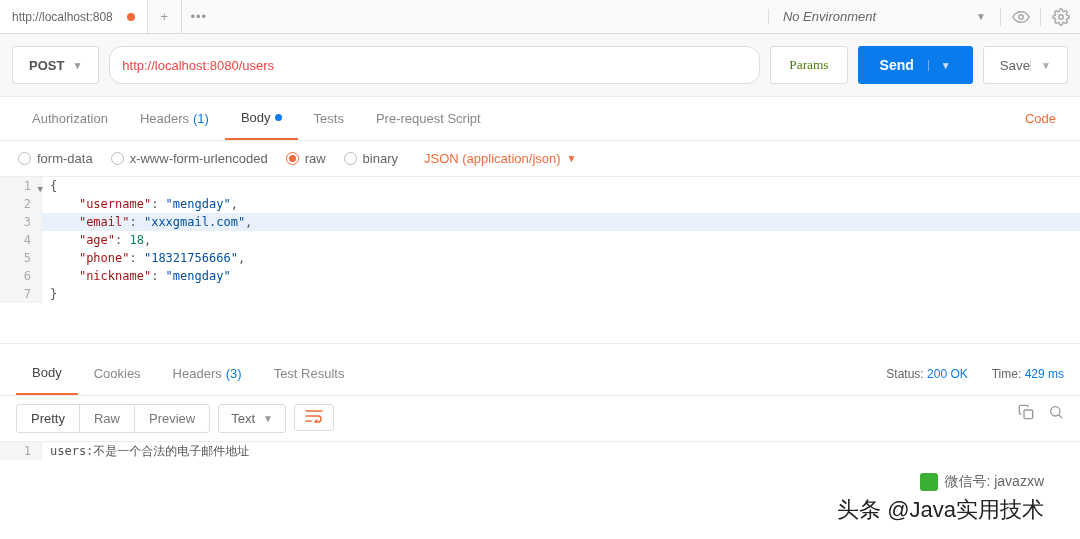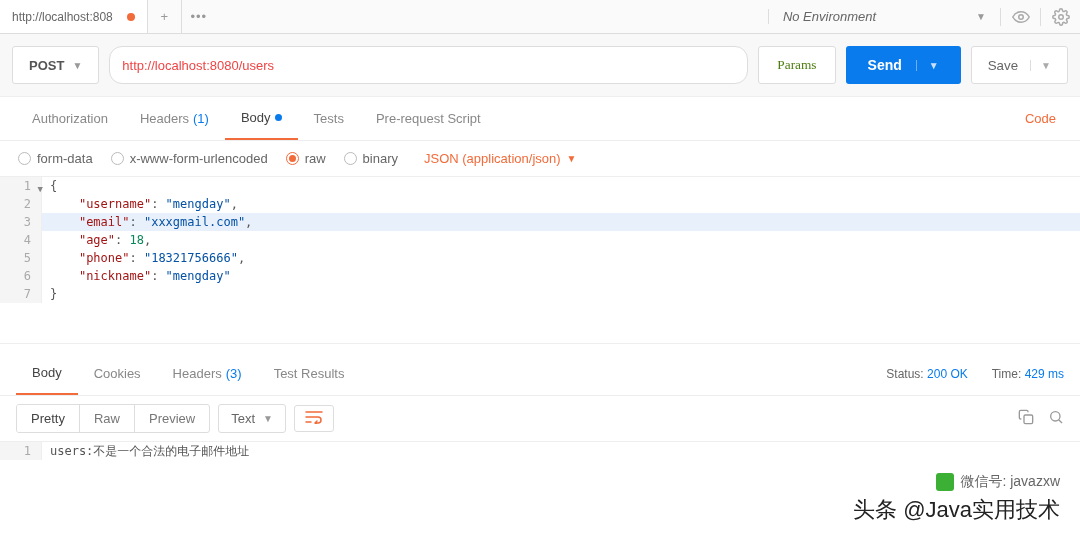--- a/index.html
+++ b/index.html
@@ -12,21 +12,21 @@
 .tab-more { width: 34px; display: flex; align-items: center; justify-content: center; color: #999; letter-spacing: 1px; cursor: pointer; }
 .top-right { margin-left: auto; display: flex; align-items: center; font-style: italic; }
 .env-select { display: flex; align-items: center; padding: 0 14px; border-left: 1px solid #ddd; gap: 100px; color: #666; cursor: pointer; min-width: 220px; justify-content: space-between; }
 .icon-btn { width: 40px; display: flex; align-items: center; justify-content: center; border-left: 1px solid #ddd; color: #999; cursor: pointer; }
 .request-row { display: flex; padding: 12px; gap: 10px; background: #f8f8f8; border-bottom: 1px solid #eee; }
 .method-select { background: #fff; border: 1px solid #ddd; border-radius: 3px; padding: 10px 16px; font-weight: 600; color: #555; display: flex; align-items: center; gap: 8px; cursor: pointer; }
 .url-input { flex: 1; background: #fff; border: 1px solid #ddd; border-radius: 13px; padding: 10px 12px; font-size: 13px; color: #ef4444; }
 .params-btn { background: #fff; border: 1px solid #ddd; border-radius: 3px; padding: 10px 18px; color: #4d7c0f; cursor: pointer; font-family: Liberation Serif, serif; }
 .send-btn { background: #097bed; color: #fff; border: none; border-radius: 3px; padding: 10px 22px; font-weight: 600; font-size: 14px; display: flex; align-items: center; gap: 14px; cursor: pointer; }
 .send-btn .chev { border-left: 1px solid rgba(255,255,255,0.4); padding-left: 12px; }
-.save-btn { background: #fff; border: 1px solid #ddd; border-radius: 3px; padding: 10px 16px; color: #666; display: flex; align-items: center; gap: 12px; cursor: pointer; }
+.save-btn { background: #fff; border: 1px solid #ddd; border-radius: 3px; padding: 10px 16px; color: #666; display: flex; align-items: center; cursor: pointer; }
 .save-btn .chev { border-left: 1px solid #ddd; padding-left: 10px; color: #aaa; }
 .req-tabs { display: flex; align-items: center; padding: 0 16px; border-bottom: 1px solid #eee; height: 44px; }
 .req-tab { padding: 0 16px; height: 100%; display: flex; align-items: center; color: #888; cursor: pointer; gap: 4px; }
 .req-tab.active { color: #444; border-bottom: 2px solid #f26b3a; }
 .req-tab .count { color: #097bed; }
 .req-tab .dot { width: 7px; height: 7px; border-radius: 50%; background: #097bed; }
 .code-link { margin-left: auto; color: #f26b3a; cursor: pointer; padding: 0 8px; }
 .body-options { display: flex; align-items: center; gap: 18px; padding: 10px 18px; border-bottom: 1px solid #eee; }
 .radio { display: flex; align-items: center; gap: 6px; color: #666; cursor: pointer; }
 .radio-circle { width: 13px; height: 13px; border: 1px solid #bbb; border-radius: 50%; display: inline-flex; align-items: center; justify-content: center; }
@@ -42,32 +42,32 @@
 .brace { color: #555; }
 .key { color: #a31515; }
 .str { color: #0451a5; }
 .num { color: #098658; }
 .punct { color: #555; }
 .resp-tabs { display: flex; align-items: center; padding: 0 16px; height: 44px; border-bottom: 1px solid #eee; margin-top: 8px; }
 .resp-tab { padding: 0 16px; height: 100%; display: flex; align-items: center; color: #888; cursor: pointer; gap: 4px; }
 .resp-tab.active { color: #444; border-bottom: 2px solid #f26b3a; }
 .resp-meta { margin-left: auto; display: flex; gap: 24px; color: #666; font-size: 12px; }
 .resp-meta .val { color: #097bed; }
-.resp-toolbar { display: flex; align-items: center; padding: 8px 16px; gap: 8px; border-bottom: 1px solid #eee; }
+.resp-toolbar { display: flex; align-items: flex-start; padding: 8px 16px; gap: 8px; border-bottom: 1px solid #eee; }
 .seg-group { display: flex; border: 1px solid #ddd; border-radius: 3px; overflow: hidden; }
 .seg { padding: 6px 14px; color: #777; cursor: pointer; border-right: 1px solid #ddd; }
 .seg:last-child { border-right: none; }
 .seg.active { background: #fff; color: #444; }
 .fmt-select { border: 1px solid #ddd; border-radius: 3px; padding: 6px 12px; color: #666; display: flex; align-items: center; gap: 8px; cursor: pointer; }
 .wrap-btn { border: 1px solid #ddd; border-radius: 3px; padding: 4px 10px; color: #f26b3a; cursor: pointer; font-family: monospace; }
 .tool-right { margin-left: auto; display: flex; gap: 14px; color: #999; }
 .tool-icon { cursor: pointer; font-size: 16px; }
 .resp-body { font-family: Menlo, Consolas, monospace; font-size: 12px; }
 .chev-down { font-size: 10px; color: #999; }
-.watermark { position: fixed; right: 20px; bottom: 14px; display: flex; flex-direction: column; align-items: flex-end; pointer-events: none; gap: 4px; }
+.watermark { position: fixed; right: 36px; bottom: 14px; display: flex; flex-direction: column; align-items: flex-end; pointer-events: none; gap: 4px; }
 .wm1 { display: flex; align-items: center; gap: 6px; color: #666; font-size: 14px; }
 .wm2 { font-size: 22px; font-weight: 400; color: #222; }
 .chat-ico { width: 18px; height: 18px; border-radius: 3px; background: #3cb034; display: inline-block; position: relative; }
 .chat-ico::after { content: ""; position: absolute; bottom: -3px; left: 4px; border: 3px solid transparent; border-top-color: #3cb034; }
 </style>
 </head>
 <body>
 
 <div class="top-bar">
   <div class="tab">

